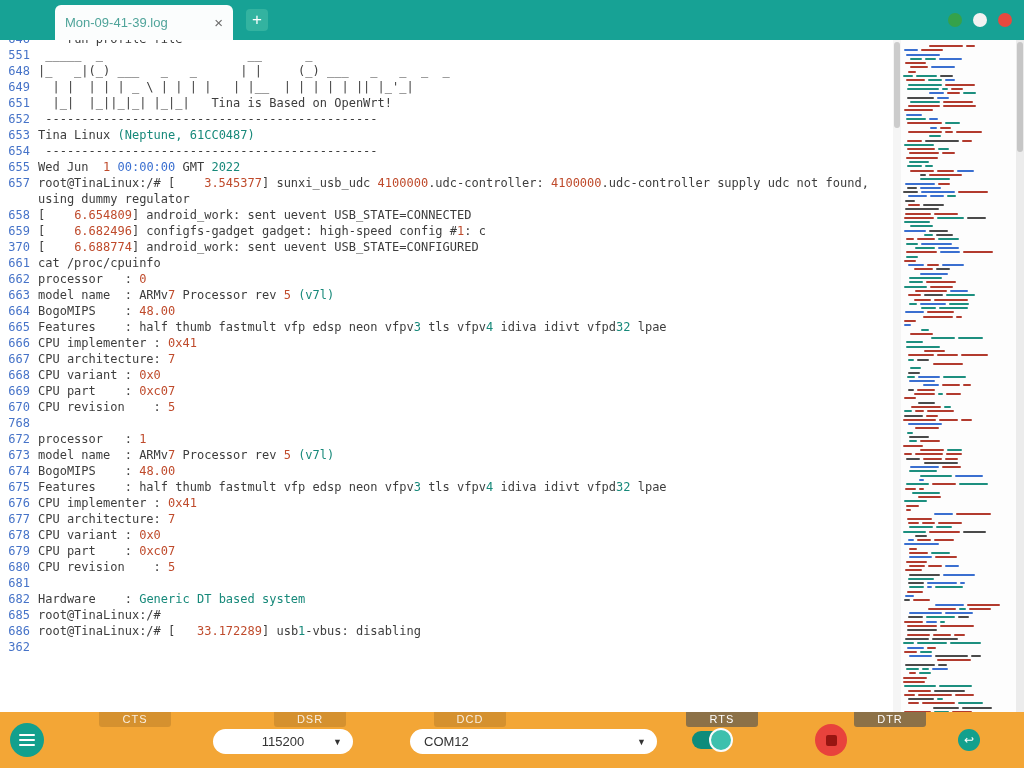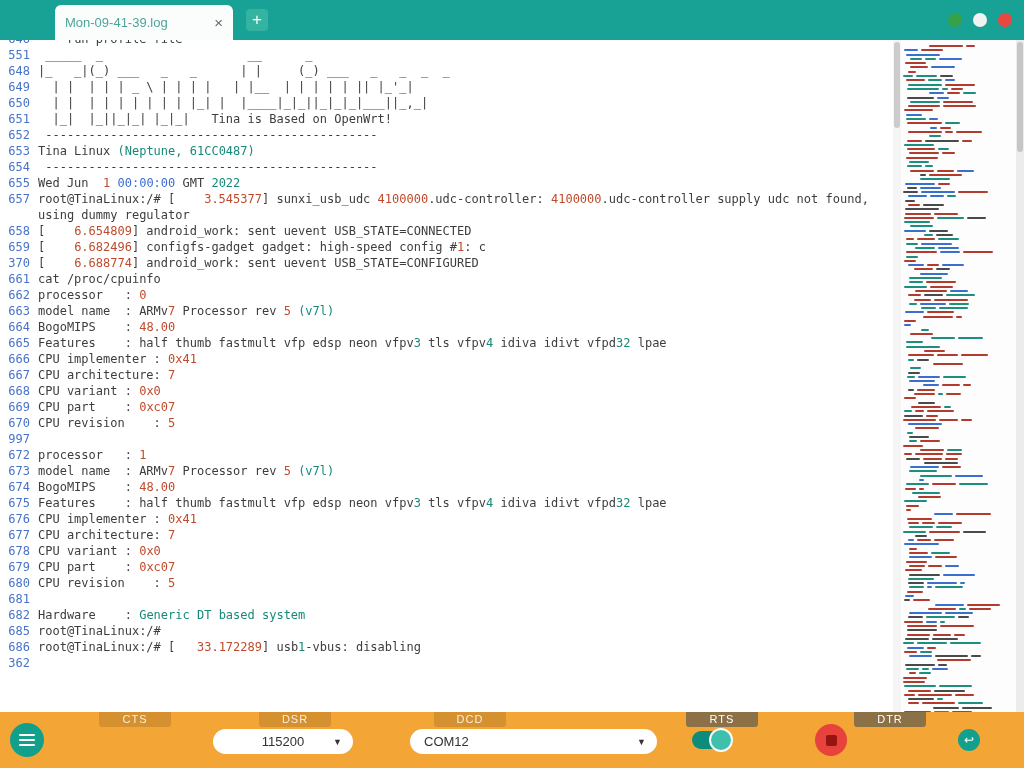--- a/index.html
+++ b/index.html
@@ -51,21 +51,21 @@
 
   
   .bottombar{position:absolute;left:0;top:712px;width:1024px;height:56px;background:#f3a636;}
   .chip{
     position:absolute;top:0;width:72px;height:15px;line-height:15px;text-align:center;
     font-size:11px;letter-spacing:1px;color:rgba(255,255,255,0.85);
     background:rgba(0,0,0,0.12);border-radius:0 0 3px 3px;
   }
   .chip.active{background:rgba(55,70,85,0.55);color:#ffffff;}
   .chip:nth-child(1){left:99px;}
-  .chip:nth-child(2){left:259px;}
+  .chip:nth-child(2){left:274px;}
   .chip:nth-child(3){left:434px;}
   .chip:nth-child(4){left:686px;}
   .chip:nth-child(5){left:854px;}
 
   .menu-btn{
     position:absolute;left:10px;top:11px;width:34px;height:34px;border-radius:50%;
     background:#12a08d;border:none;cursor:pointer;padding:0;
   }
   .bars i{display:block;width:16px;height:2px;background:#ffffff;margin:3px auto;border-radius:1px;}
 
@@ -124,24 +124,20 @@
         </div>
         <div class="log-row">
           <span class="ln">648</span>
           <span class="lt"><span class="c-d">|_   _|(_) ___   _   _      | |     (_) ___   _   _  _  _</span></span>
         </div>
         <div class="log-row">
           <span class="ln">649</span>
           <span class="lt"><span class="c-d">  | |  | | | _ \ | | | |   | |__  | | | | | || |_'_|</span></span>
         </div>
         <div class="log-row">
-          <span class="ln">650</span>
-          <span class="lt"><span class="c-d">  | |  | | | | | | | |_| |  |____|_|_||_|_|_|___||_,_|</span></span>
-        </div>
-        <div class="log-row">
           <span class="ln">651</span>
           <span class="lt"><span class="c-d">  |_|  |_||_|_| |_|_|   Tina is Based on OpenWrt!</span></span>
         </div>
         <div class="log-row">
           <span class="ln">652</span>
           <span class="lt"><span class="c-d"> ----------------------------------------------</span></span>
         </div>
         <div class="log-row">
           <span class="ln">653</span>
           <span class="lt"><span class="c-d">Tina Linux </span><span class="c-t">(Neptune, 61CC0487)</span></span>
@@ -204,21 +200,21 @@
         </div>
         <div class="log-row">
           <span class="ln">669</span>
           <span class="lt"><span class="c-d">CPU part    : </span><span class="c-n">0xc07</span></span>
         </div>
         <div class="log-row">
           <span class="ln">670</span>
           <span class="lt"><span class="c-d">CPU revision    : </span><span class="c-n">5</span></span>
         </div>
         <div class="log-row">
-          <span class="ln">997</span>
+          <span class="ln">768</span>
           <span class="lt">&nbsp;</span>
         </div>
         <div class="log-row">
           <span class="ln">672</span>
           <span class="lt"><span class="c-d">processor   : </span><span class="c-n">1</span></span>
         </div>
         <div class="log-row">
           <span class="ln">673</span>
           <span class="lt"><span class="c-d">model name  : ARMv</span><span class="c-n">7</span><span class="c-d"> Processor rev </span><span class="c-n">5</span><span class="c-d"> </span><span class="c-t">(v7l)</span></span>
         </div>

